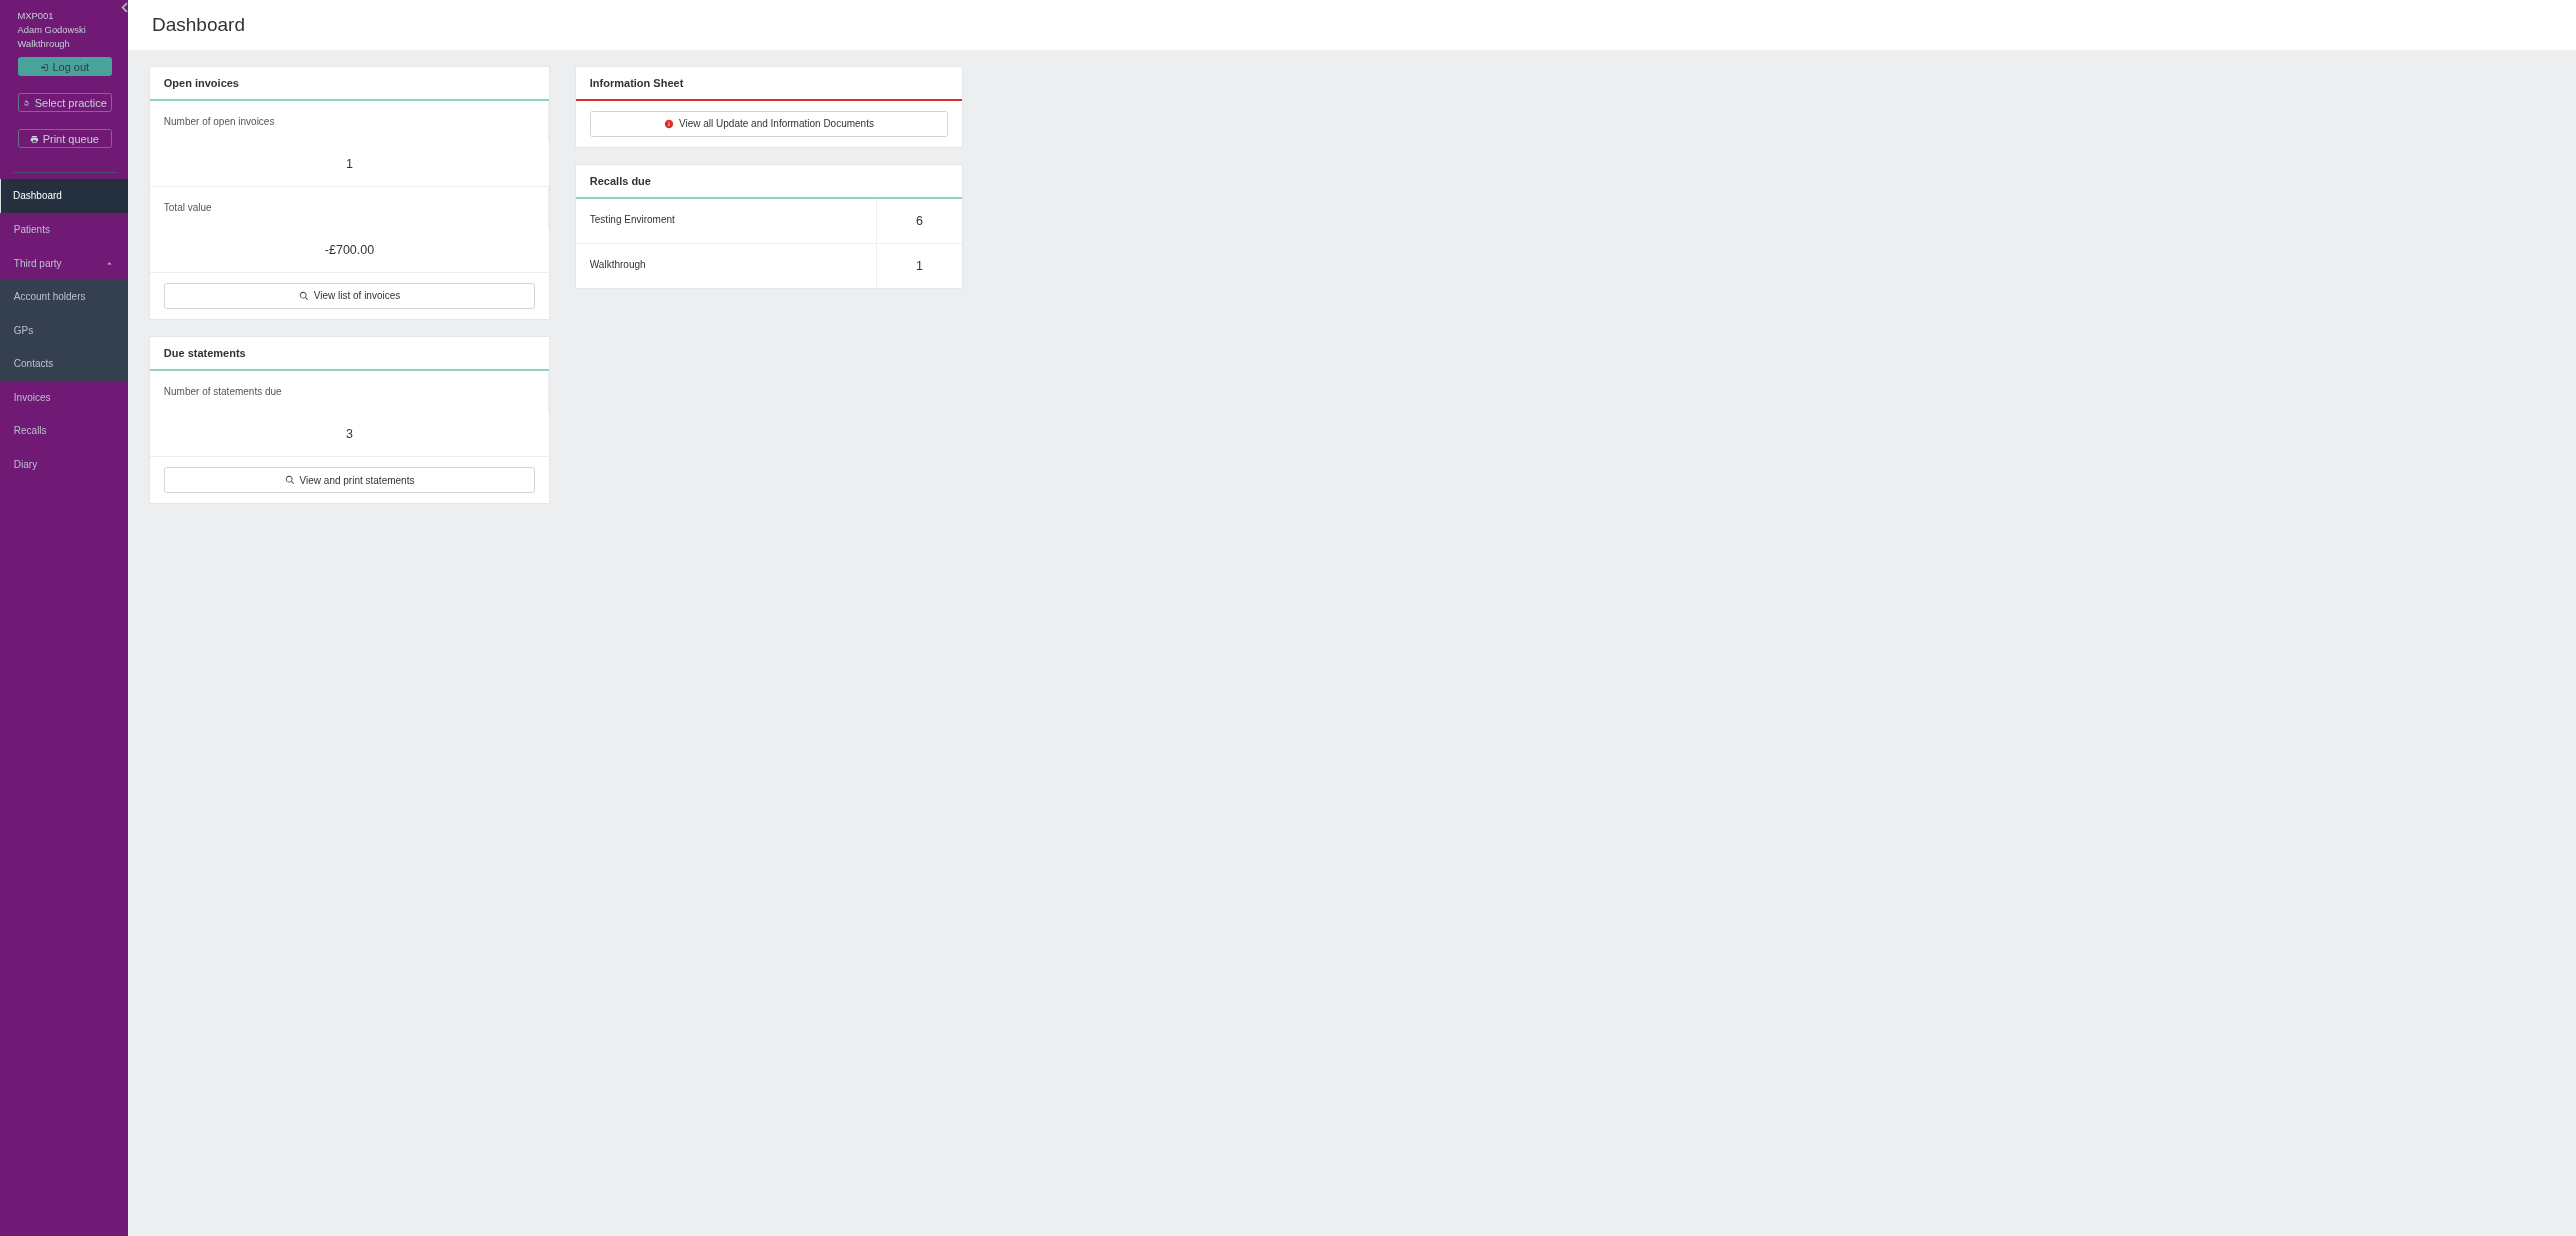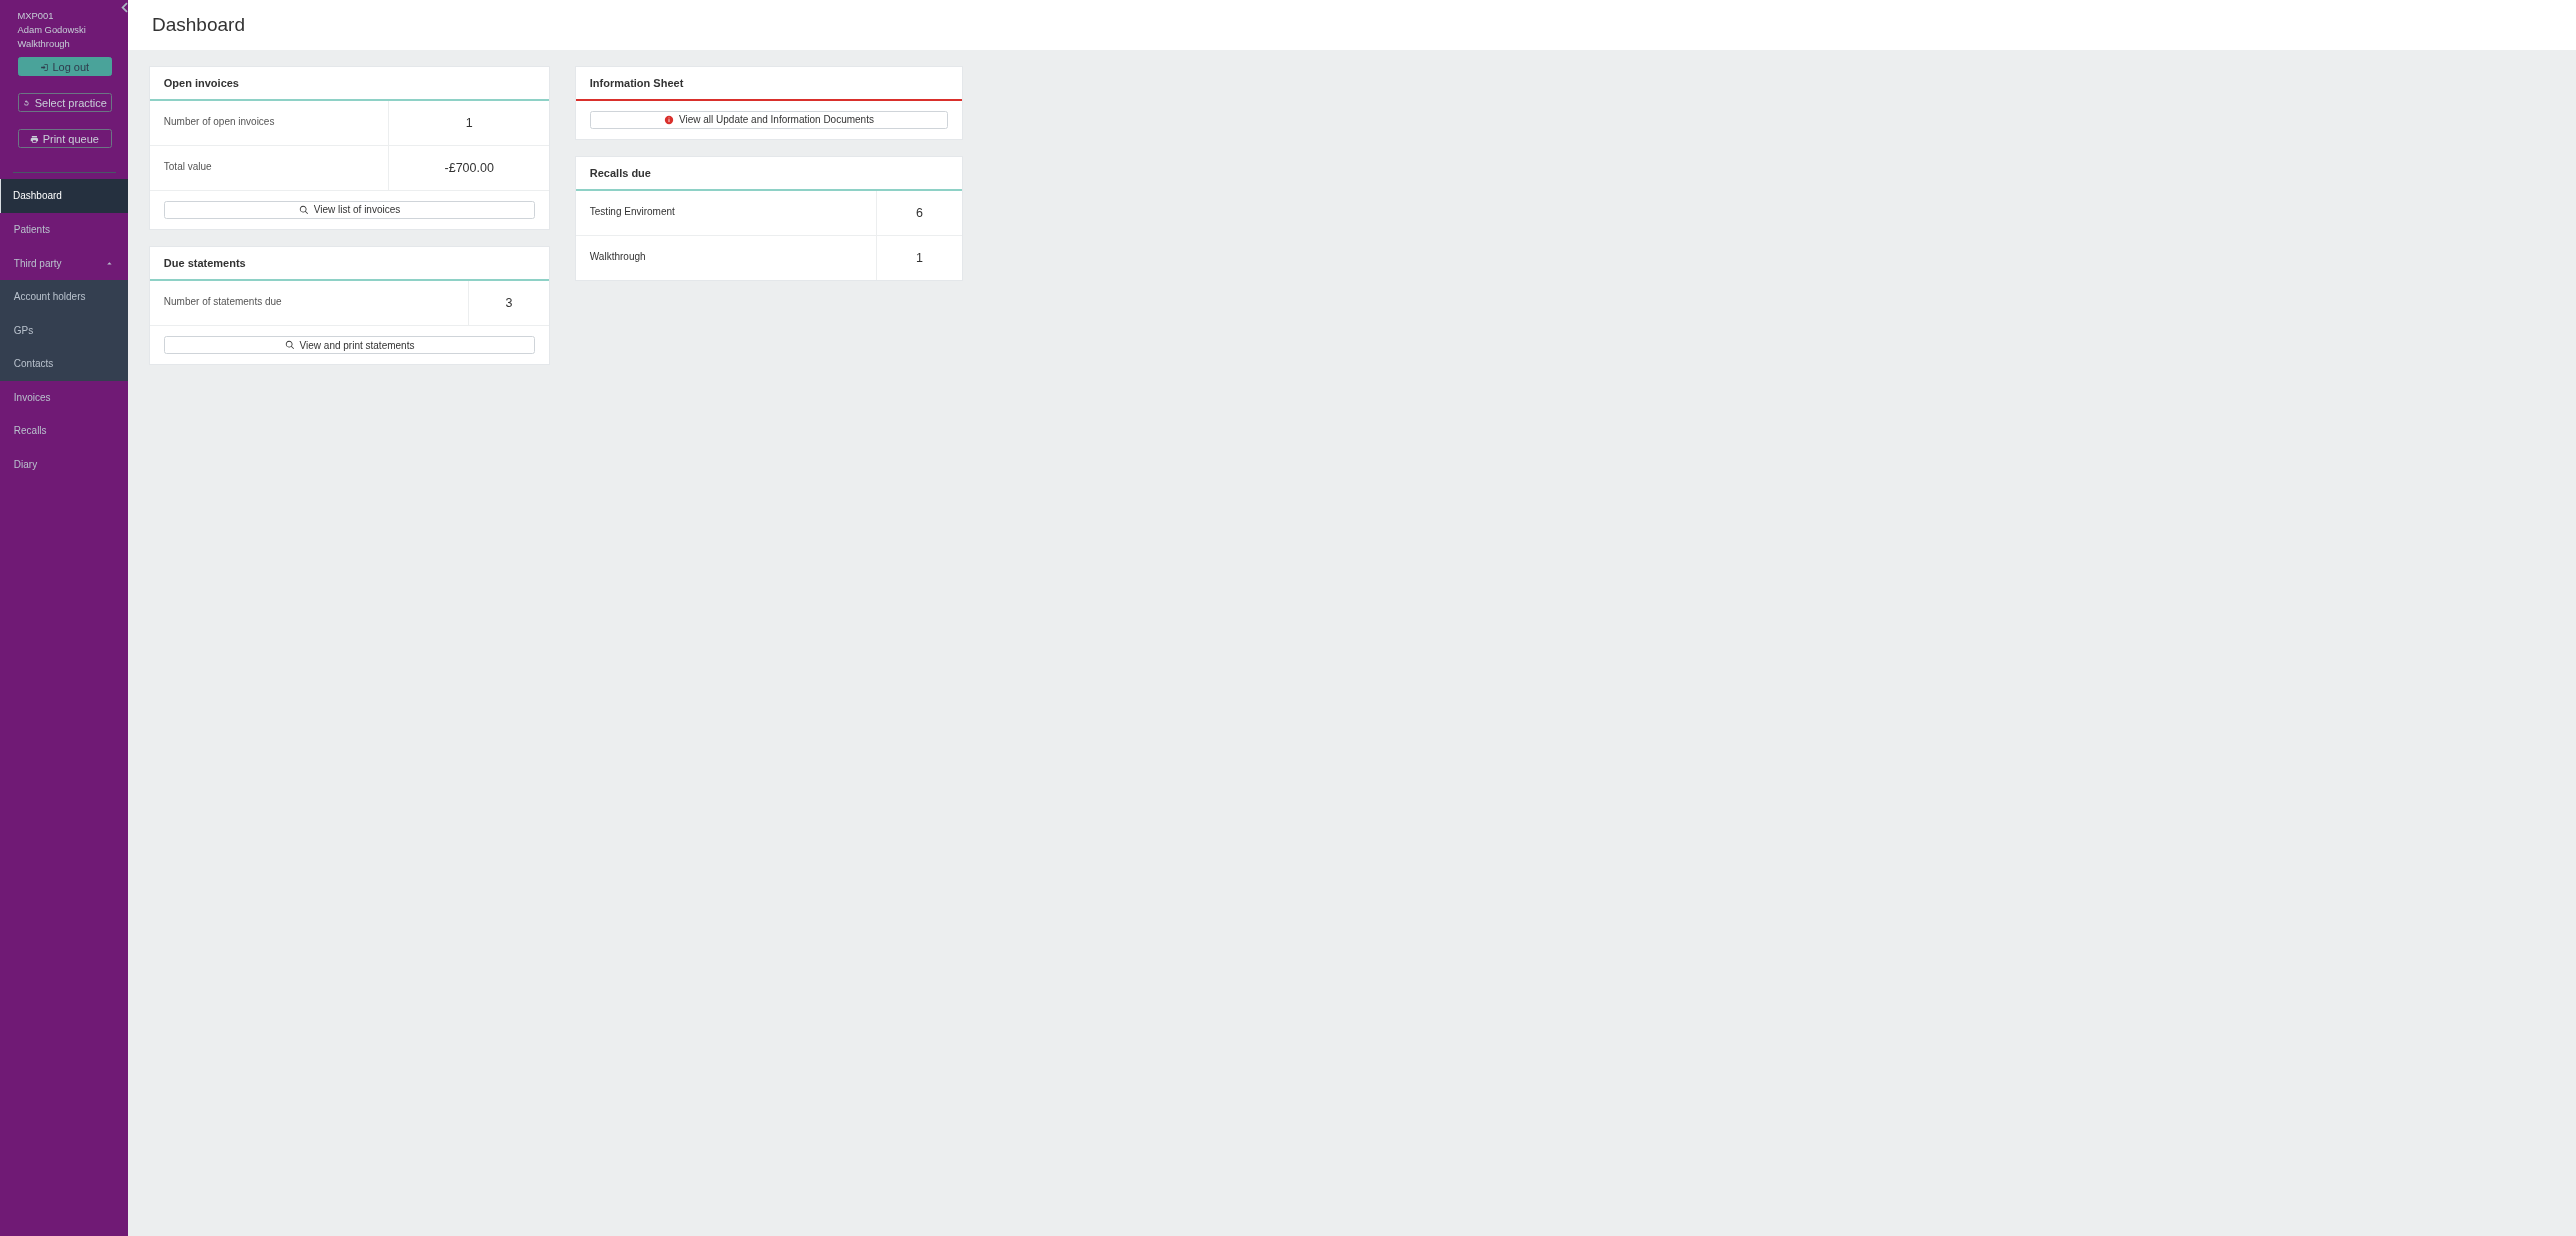--- a/index.html
+++ b/index.html
@@ -117,20 +117,21 @@
     padding: 10px 13.8px;
     font-size: 11px;
     font-weight: 700;
     color: #333;
     border-bottom: 2.5px solid #8ed1c6;
   }
   .panel-header.red { border-bottom-color: #d9302c; }
   .kv-row {
     display: flex;
     border-bottom: 0.6px solid #eceeef;
+    flex-direction: column;
   }
   .kv-row:last-of-type { border-bottom: none; }
   .kv-label {
     flex: 0 0 60%;
     padding: 15px 13.8px;
     font-size: 10px;
     color: #555;
     border-right: 0.6px solid #eceeef;
   }
   .kv-value {
@@ -138,21 +139,21 @@
     padding: 15px 13.8px;
     font-size: 12.5px;
     color: #333;
     text-align: center;
   }
   .panel-footer {
     padding: 10px 13.8px;
   }
   .btn-block {
     width: 100%;
-    height: 18px;
+    height: 26px;
     background: #fff;
     border: 0.6px solid #cfd4d9;
     border-radius: 2.5px;
     font-size: 10px;
     color: #333;
     display: flex;
     align-items: center;
     justify-content: center;
     gap: 5px;
     cursor: pointer;

